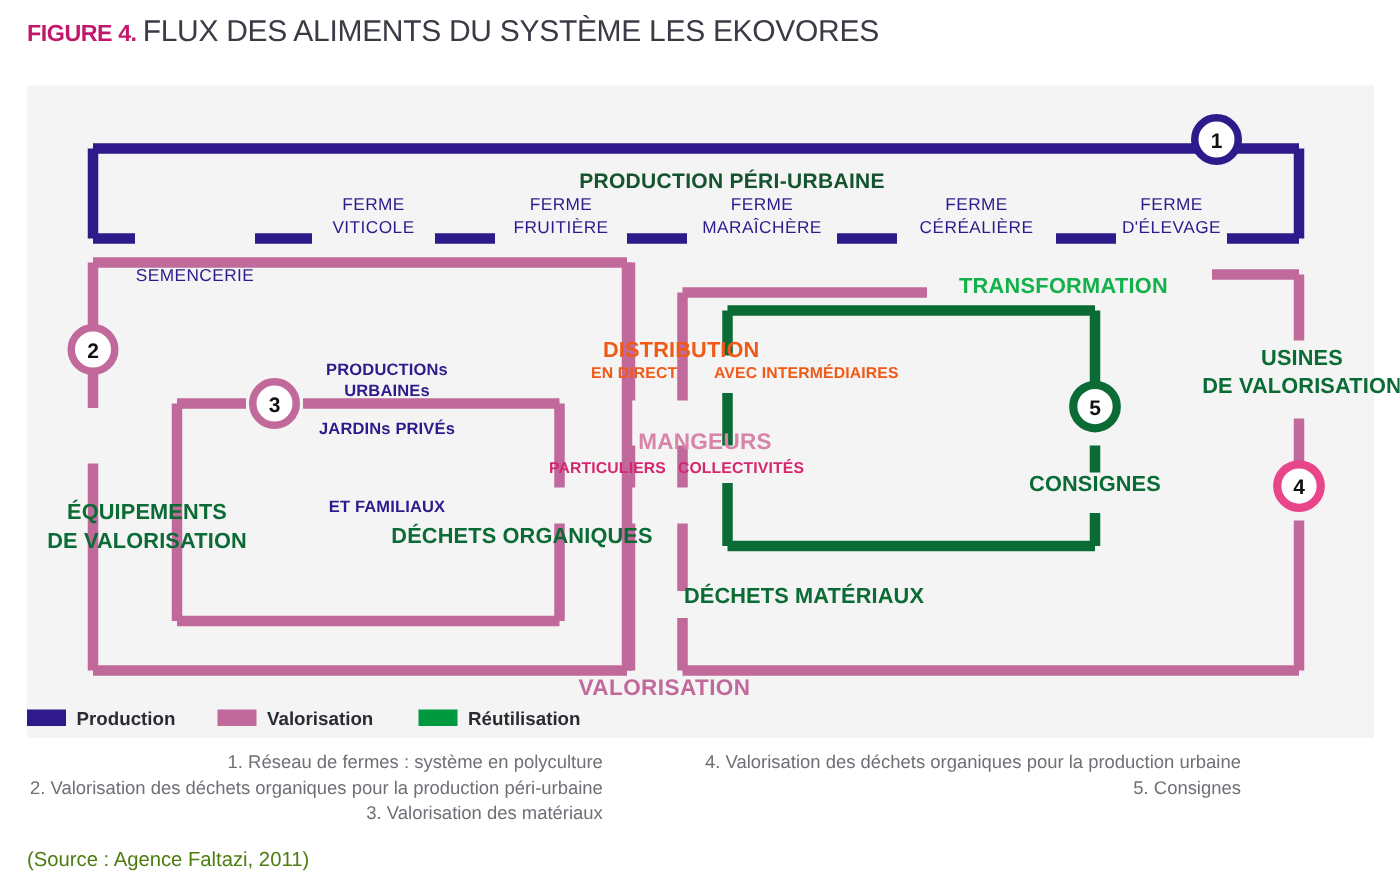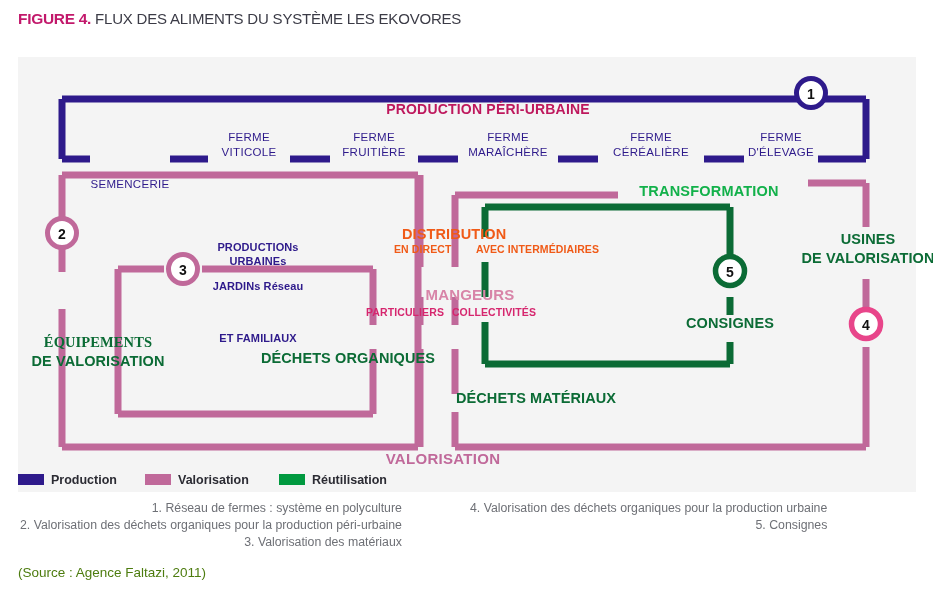--- a/index.html
+++ b/index.html
@@ -12,36 +12,36 @@
 
   
   .title-row{
     position:absolute;left:18px;top:10px;width:890px;height:26px;
     white-space:nowrap;
   }
   .fig-num{
     font-size:15.5px;font-weight:bold;color:#C2186B;letter-spacing:-0.3px;
   }
   .fig-title{
-    font-size:15px;font-weight:normal;color:#3B3B46;letter-spacing:-0.2px;
+    font-size:20px;font-weight:normal;color:#3B3B46;letter-spacing:-0.2px;
     margin-left:4px;
   }
 
   
   .panel{
     position:absolute;left:18px;top:57px;width:898px;height:435px;
     background:#F4F4F4;
   }
   .svgwrap{position:absolute;left:0;top:0;width:898px;height:435px;}
 
   
   .lbl{position:absolute;white-space:nowrap;line-height:1.05;}
   .lbl.ctr{transform:translateX(-50%);text-align:center;}
 
-  .t-prod-head{font-size:14px;font-weight:bold;color:#be185d;letter-spacing:0.2px;}
+  .t-prod-head{font-size:14px;font-weight:bold;color:#14532d;letter-spacing:0.2px;margin-top:11px;}
   .t-farm{font-size:11.5px;font-weight:normal;color:#2E1A8B;letter-spacing:0.3px;text-align:center;}
 
   .t-green-dark{font-size:14.5px;font-weight:bold;color:#0B6B35;letter-spacing:0.1px;text-align:center;}
   .t-green-bright{font-size:14.5px;font-weight:bold;color:#12B14A;letter-spacing:0.2px;}
 
   .t-blue-sm{font-size:11px;font-weight:bold;color:#2E1A8B;letter-spacing:0.1px;text-align:center;}
 
   .t-distrib{font-size:14.5px;font-weight:bold;color:#F05A17;letter-spacing:0.1px;}
   .t-distrib-sub{font-size:10.5px;font-weight:bold;color:#F05A17;letter-spacing:0.1px;}
 
@@ -187,27 +187,27 @@
 
     <div class="lbl t-farm ctr" style="left:490px;top:74px;">FERME</div>
     <div class="lbl t-farm ctr" style="left:490px;top:89px;">MARAÎCHÈRE</div>
 
     <div class="lbl t-farm ctr" style="left:633px;top:74px;">FERME</div>
     <div class="lbl t-farm ctr" style="left:633px;top:89px;">CÉRÉALIÈRE</div>
 
     <div class="lbl t-farm ctr" style="left:763px;top:74px;">FERME</div>
     <div class="lbl t-farm ctr" style="left:763px;top:89px;">D'ÉLEVAGE</div>
 
-    <div class="lbl t-green-dark ctr" style="left:80px;top:278px;font-family:Liberation Serif, serif;">ÉQUIPEMENTS</div>
+    <div class="lbl t-green-dark ctr" style="left:80px;top:278px;">ÉQUIPEMENTS</div>
     <div class="lbl t-green-dark ctr" style="left:80px;top:297px;">DE VALORISATION</div>
 
     <div class="lbl t-blue-sm ctr" style="left:240px;top:185px;">PRODUCTIONs</div>
     <div class="lbl t-blue-sm ctr" style="left:240px;top:199px;">URBAINEs</div>
 
-    <div class="lbl t-blue-sm ctr" style="left:240px;top:224px;">JARDINs Réseau</div>
+    <div class="lbl t-blue-sm ctr" style="left:240px;top:224px;">JARDINs PRIVÉs</div>
     <div class="lbl t-blue-sm ctr" style="left:240px;top:238px;margin-top:38px;">ET FAMILIAUX</div>
 
     <div class="lbl t-green-dark ctr" style="left:330px;top:294px;">DÉCHETS ORGANIQUES</div>
 
     <div class="lbl t-green-dark ctr" style="left:518px;top:334px;">DÉCHETS MATÉRIAUX</div>
 
     <div class="lbl t-distrib" style="left:384px;top:170px;">DISTRIBUTION</div>
     <div class="lbl t-distrib-sub" style="left:376px;top:187px;">EN DIRECT</div>
     <div class="lbl t-distrib-sub" style="left:458px;top:187px;">AVEC INTERMÉDIAIRES</div>
 

